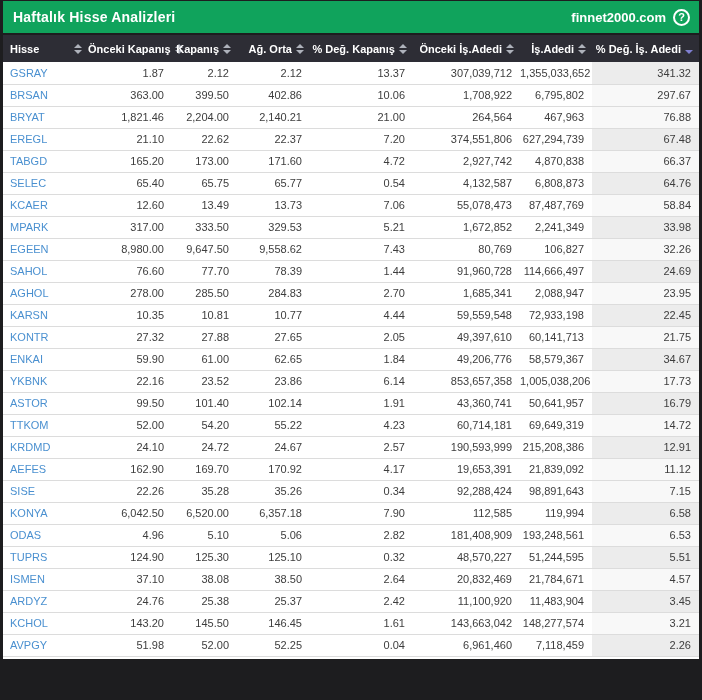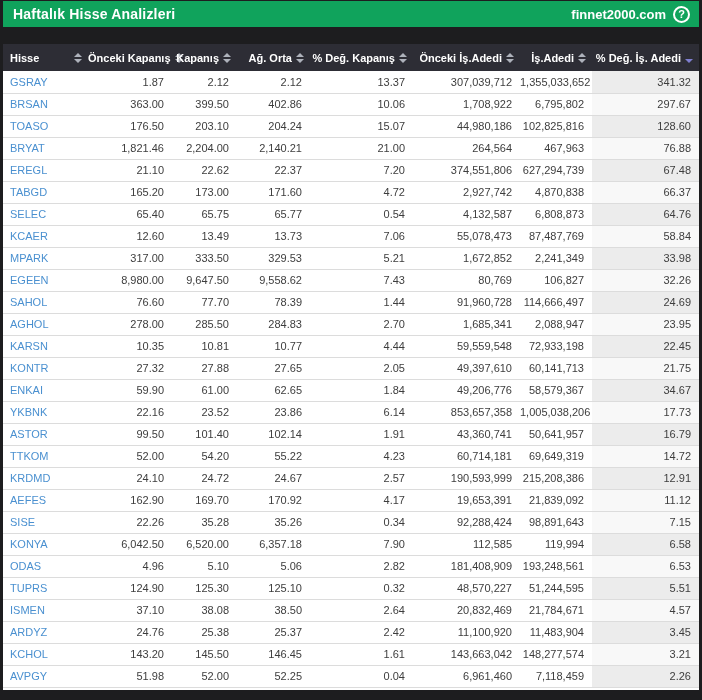--- a/index.html
+++ b/index.html
@@ -5,34 +5,34 @@
   html, body { margin: 0; padding: 0; background: #ffffff; }
   * { box-sizing: border-box; }
   .frame {
     width: 702px; height: 700px;
     background: #1d1d1f;
     padding: 1px 3px 0 3px;
     font-family: "Liberation Sans", sans-serif;
     overflow: hidden;
   }
   .titlebar {
-    height: 26px;
+    height: 32px;
     background: #10a35c;
     display: flex; align-items: center; justify-content: space-between;
     padding: 0 9px 0 10px;
   }
   .title { color: #ffffff; font-size: 14px; font-weight: bold; letter-spacing: .2px; }
   .brand-area { display: flex; align-items: center; gap: 7px; }
   .brand { color: #ffffff; font-size: 13px; font-weight: bold; }
   .help {
     width: 17px; height: 17px; border: 2px solid #ffffff; border-radius: 50%;
     color: #ffffff; display: flex; align-items: center; justify-content: center;
     font-size: 11px; font-weight: bold; cursor: pointer; line-height: 1;
   }
-  .table-wrap { background: #ffffff; margin-top: 17px; padding-bottom: 2px; }
+  .table-wrap { background: #ffffff; margin-top: 2px; padding-bottom: 2px; }
   table { width: 100%; border-collapse: collapse; table-layout: fixed; }
   thead tr { background: #2d2d35; height: 27px; }
   th {
     color: #ffffff; font-size: 11px; font-weight: bold;
     text-align: right; padding: 0 6px 0 0; white-space: nowrap; cursor: pointer;
   }
   th .th-inner { display: inline-flex; align-items: center; gap: 4px; }
   th:first-child { text-align: left; padding-left: 7px; }
   th:first-child .th-inner { display: flex; width: 100%; justify-content: space-between; }
   .sort-icon { display: inline-flex; flex-direction: column; gap: 2px; }
@@ -176,30 +176,20 @@
             <td class="ticker">BRSAN</td>
             <td>363.00</td>
             <td>399.50</td>
             <td>402.86</td>
             <td>10.06</td>
             <td>1,708,922</td>
             <td>6,795,802</td>
             <td class="sorted-even">297.67</td>
           </tr>
           <tr>
-            <td class="ticker">TOASO</td>
-            <td>176.50</td>
-            <td>203.10</td>
-            <td>204.24</td>
-            <td>15.07</td>
-            <td>44,980,186</td>
-            <td>102,825,816</td>
-            <td class="sorted-odd">128.60</td>
-          </tr>
-          <tr>
             <td class="ticker">BRYAT</td>
             <td>1,821.46</td>
             <td>2,204.00</td>
             <td>2,140.21</td>
             <td>21.00</td>
             <td>264,564</td>
             <td>467,963</td>
             <td class="sorted-even">76.88</td>
           </tr>
           <tr>

